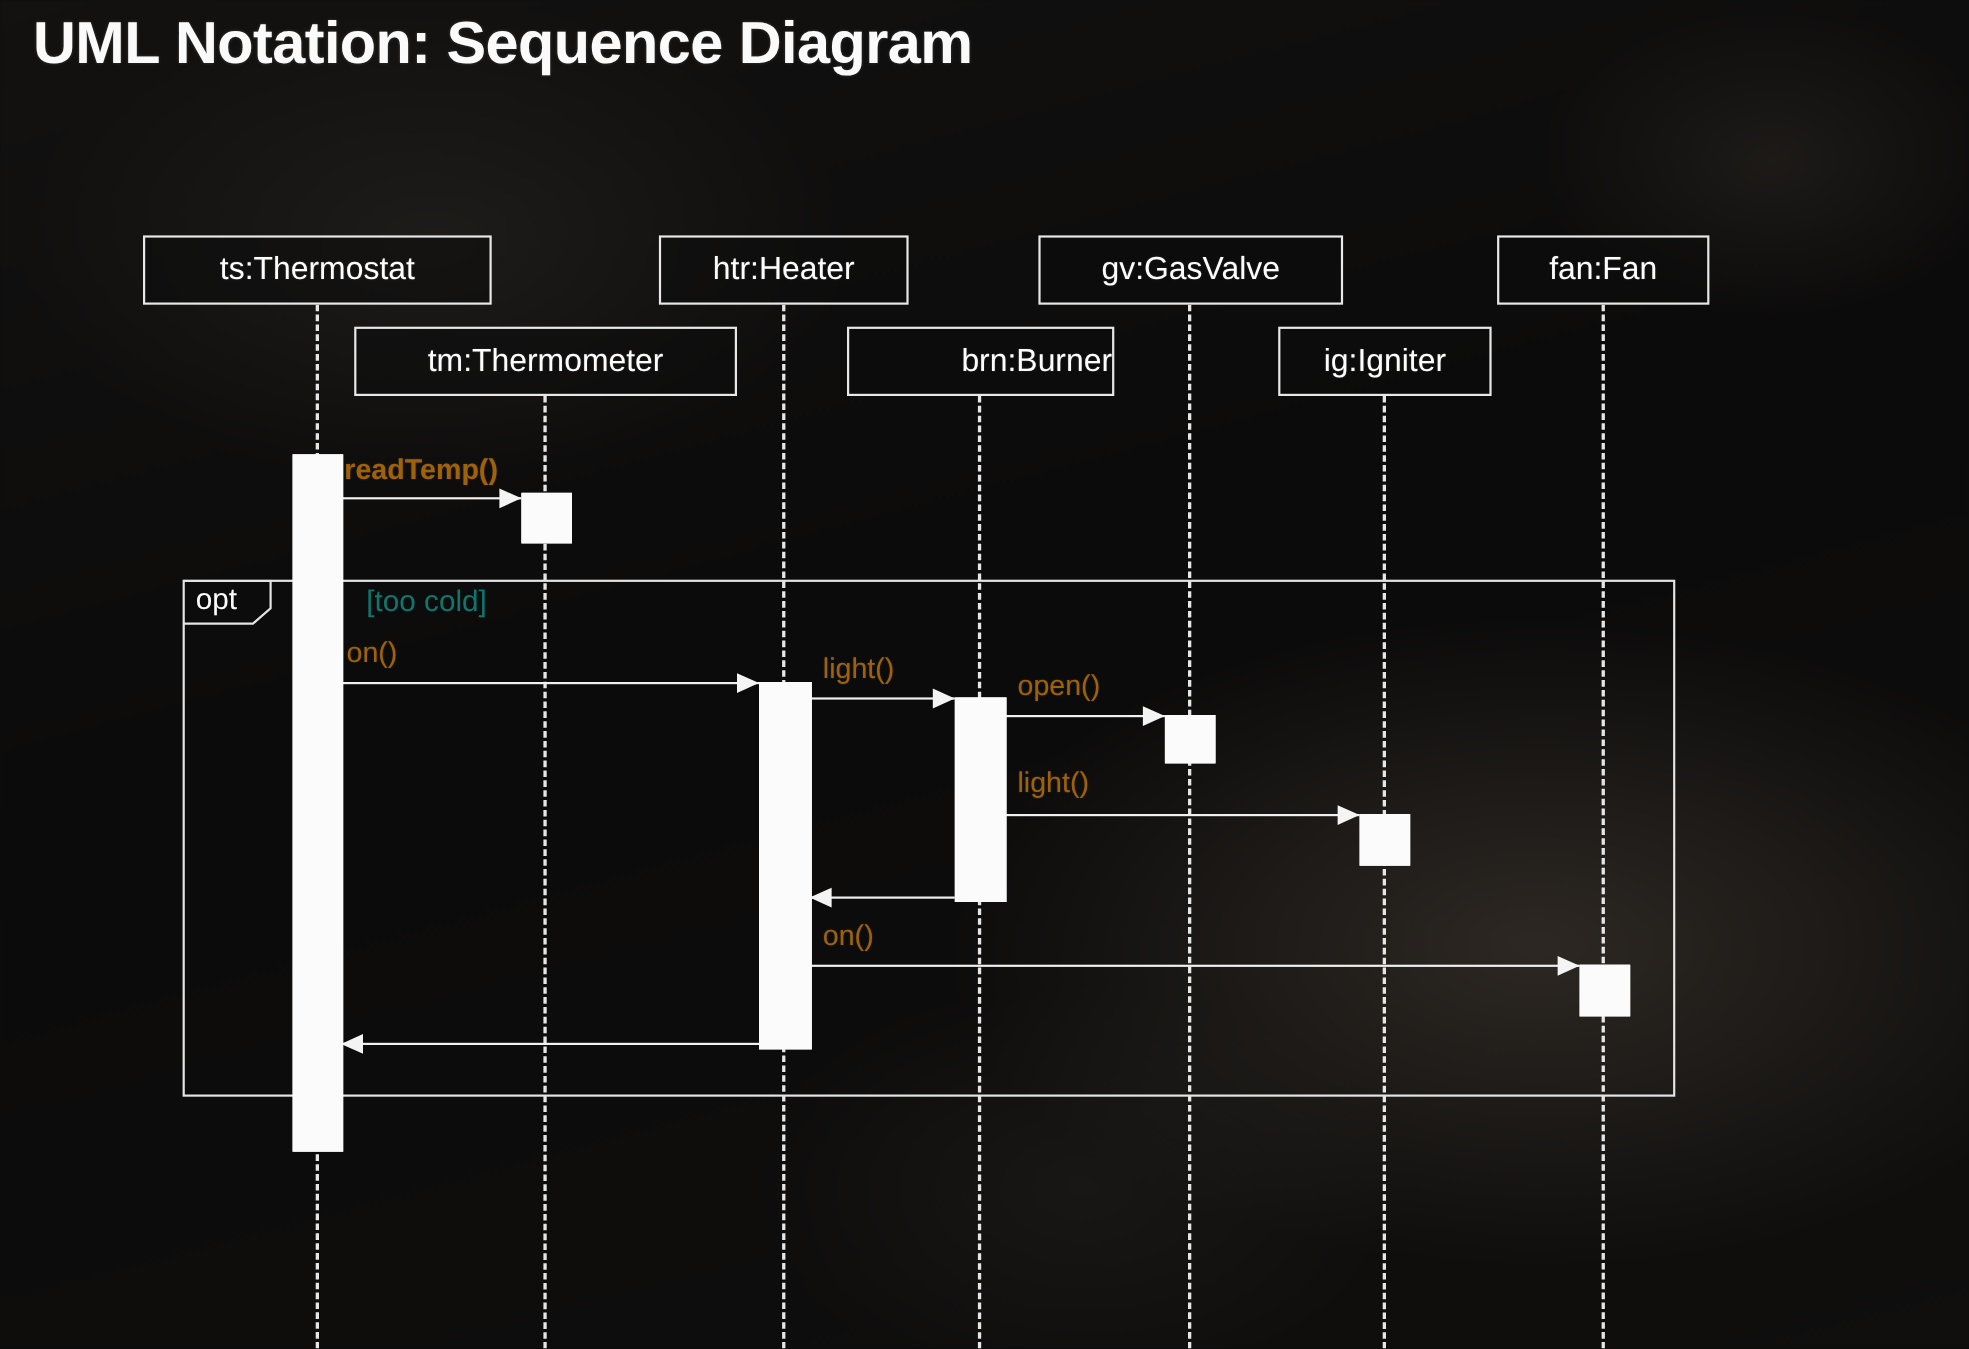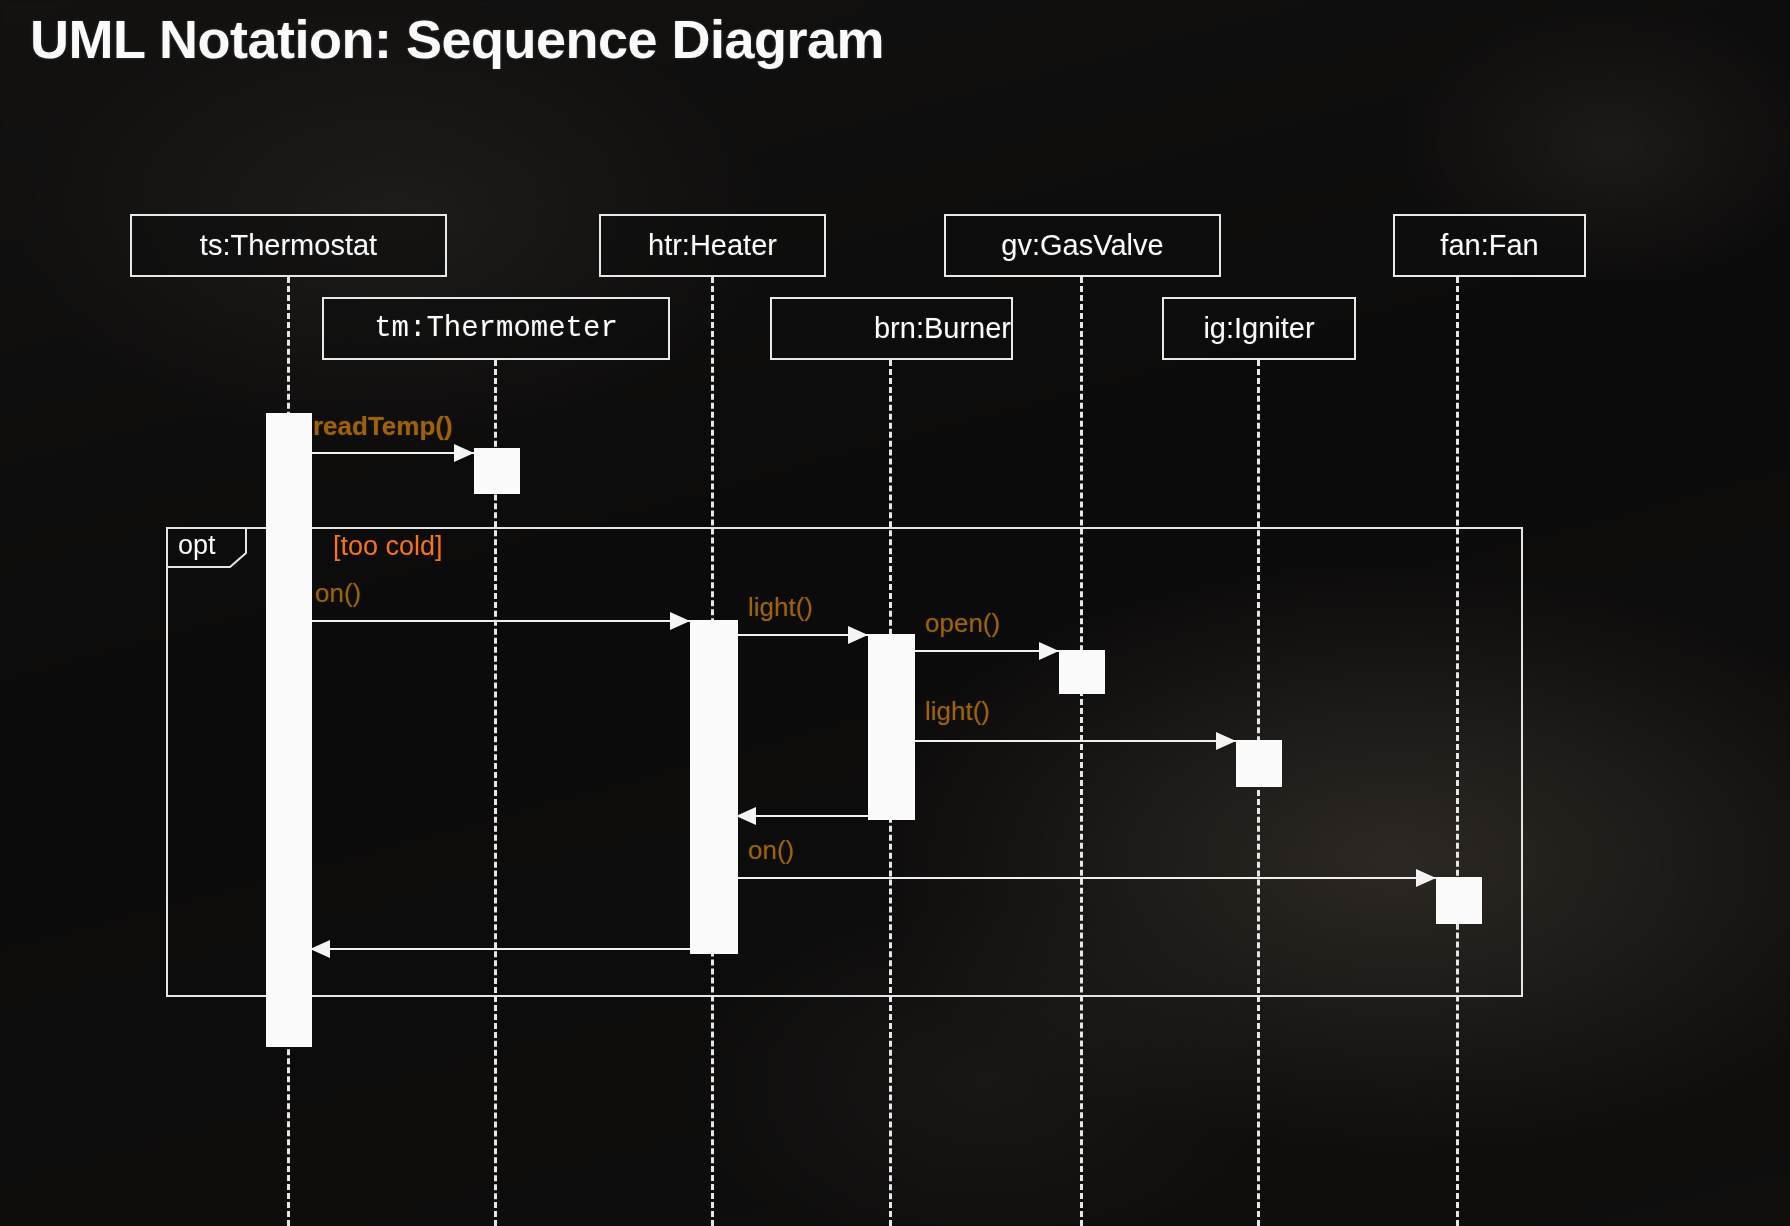--- a/index.html
+++ b/index.html
@@ -48,21 +48,21 @@
     background:transparent;
   }
   .frame-tab{
     position:absolute;
   }
   .frame-tab svg{display:block;}
   .frame-tab-label{
     position:absolute;font-size:27px;color:#fbfbfb;white-space:nowrap;
   }
   .guard{
-    position:absolute;font-size:27px;color:#f97316;white-space:nowrap;
+    position:absolute;font-size:27px;color:#0f766e;white-space:nowrap;
   }
   .arrow-line{position:absolute;height:0;border-top:2px solid #f0f0f0;}
   .arrow-head{position:absolute;width:0;height:0;}
   .arrow-head.right{
     border-top:9px solid transparent;border-bottom:9px solid transparent;
     border-left:20px solid #f4f4f4;
   }
   .arrow-head.left{
     border-top:9px solid transparent;border-bottom:9px solid transparent;
     border-right:20px solid #f4f4f4;
@@ -116,31 +116,31 @@
     <div class="activation" style="left: 266px; top: 413px; width: 44px; height: 632px;"></div>
     <div class="activation" style="left: 474px; top: 448px; width: 44px; height: 44px;"></div>
     <div class="activation" style="left: 690px; top: 620px; width: 46px; height: 332px;"></div>
     <div class="activation" style="left: 868px; top: 634px; width: 45px; height: 184px;"></div>
     <div class="activation" style="left: 1059px; top: 650px; width: 44px; height: 42px;"></div>
     <div class="activation" style="left: 1236px; top: 740px; width: 44px; height: 45px;"></div>
     <div class="activation" style="left: 1436px; top: 877px; width: 44px; height: 45px;"></div>
     <div class="lifeline-box" style="left: 130px; top: 214px; width: 317px; height: 63px;">
       <span>ts:Thermostat</span>
     </div>
-    <div class="lifeline-box" style="left: 322px; top: 297px; width: 348px; height: 63px; font-family: Liberation Mono, monospace;">
+    <div class="lifeline-box" style="left: 322px; top: 297px; width: 348px; height: 63px;">
       <span>tm:Thermometer</span>
     </div>
     <div class="lifeline-box" style="left: 599px; top: 214px; width: 227px; height: 63px;">
       <span>htr:Heater</span>
     </div>
     <div class="lifeline-box" style="left: 770px; top: 297px; width: 243px; height: 63px; justify-content: flex-end;">
       <span>brn:Burner</span>
     </div>
     <div class="lifeline-box" style="left: 944px; top: 214px; width: 277px; height: 63px;">
       <span>gv:GasValve</span>
     </div>
     <div class="lifeline-box" style="left: 1162px; top: 297px; width: 194px; height: 63px;">
       <span>ig:Igniter</span>
     </div>
-    <div class="lifeline-box" style="left: 1361px; top: 214px; width: 193px; height: 63px; margin-left: 32px;">
+    <div class="lifeline-box" style="left: 1361px; top: 214px; width: 193px; height: 63px;">
       <span>fan:Fan</span>
     </div>
   </div>
 
 </body></html>

